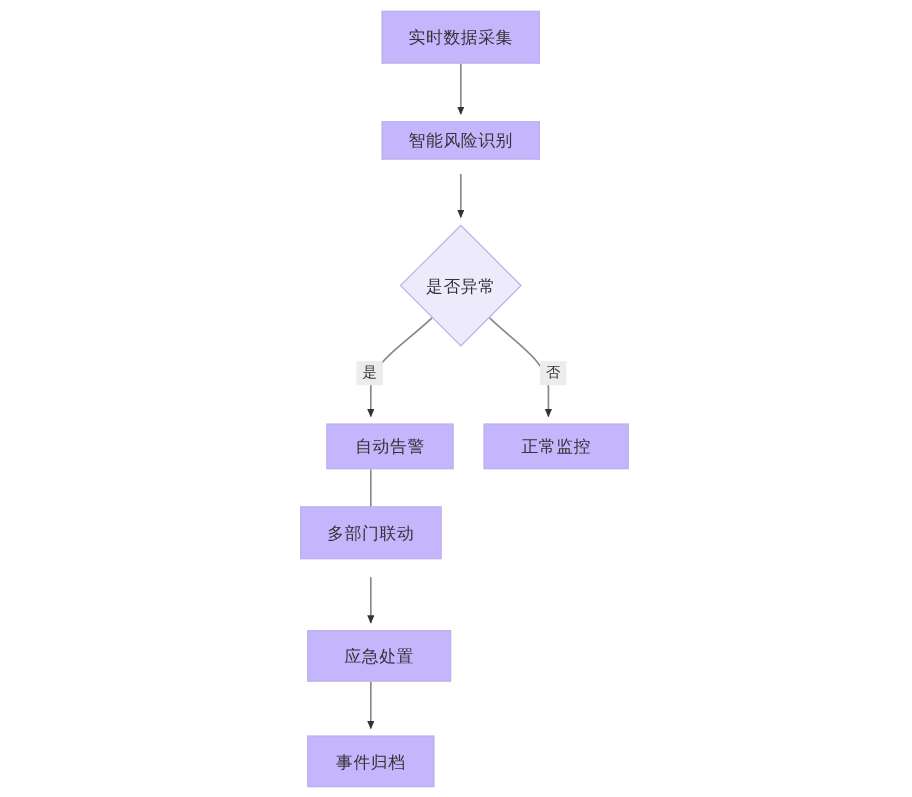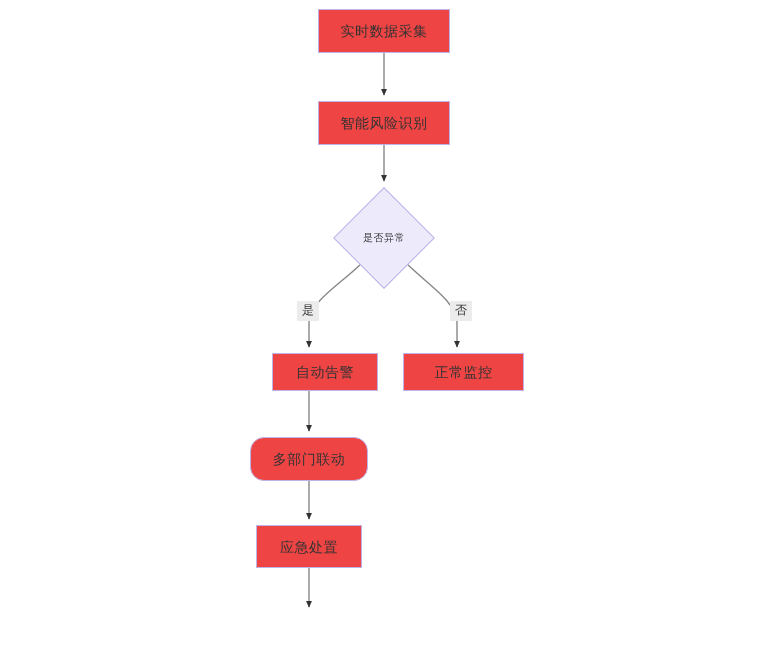--- a/index.html
+++ b/index.html
@@ -29,21 +29,21 @@
     width: 760px;
     height: 664px;
     pointer-events: none;
   }
   .node {
     position: absolute;
     box-sizing: border-box;
     display: flex;
     align-items: center;
     justify-content: center;
-    background: #ef4444;
+    background: #c4b5fd;
     border: 1px solid #BDB3E8;
     color: #333333;
     font-size: 14px;
     line-height: 1;
     letter-spacing: 0.5px;
     white-space: nowrap;
   }
   .node-label {
     display: block;
     text-align: center;
@@ -65,21 +65,21 @@
     margin-top: -36px;
     background: #ECEAFB;
     border: 1px solid #BDB3E8;
     transform: rotate(45deg);
     box-sizing: border-box;
   }
   .decision .node-label {
     position: relative;
     z-index: 2;
     color: #333333;
-    font-size: 10px;
+    font-size: 14px;
     line-height: 1;
     letter-spacing: 0.5px;
     white-space: nowrap;
   }
   .edge-label {
     position: absolute;
     box-sizing: border-box;
     background: #ECECEC;
     color: #333333;
     font-size: 12px;
@@ -113,21 +113,21 @@
 
     <path d="M309,481 L309,519" stroke="#888888" stroke-width="1.4" fill="none" marker-end="url(#arrowhead)"></path>
 
     <path d="M309,568 L309,607" stroke="#888888" stroke-width="1.4" fill="none" marker-end="url(#arrowhead)"></path>
   </svg>
 
   <div class="node" style="left:318px; top:9px; width:132px; height:44px;">
     <span class="node-label">实时数据采集</span>
   </div>
 
-  <div class="node" style="left:318px; top:101px; width:132px; height:44px;">
+  <div class="node" style="left:318px; top:101px; width:132px; height:32px;">
     <span class="node-label">智能风险识别</span>
   </div>
 
   <div class="decision" style="left:333px; top:187px; width:102px; height:101px;">
     <span class="diamond-shape"></span>
     <span class="node-label">是否异常</span>
   </div>
 
   <div class="edge-label" style="left:297px; top:301px; width:22px; height:20px;">
     <span>是</span>
@@ -138,22 +138,25 @@
   </div>
 
   <div class="node" style="left:256px; top:353px; width:106px; height:38px;margin-left:16px;">
     <span class="node-label">自动告警</span>
   </div>
 
   <div class="node" style="left:403px; top:353px; width:121px; height:38px;">
     <span class="node-label">正常监控</span>
   </div>
 
-  <div class="node" style="left:250px; top:437px; width:118px; height:44px;border-radius:14px;">
+  <div class="node" style="left:250px; top:422px; width:118px; height:44px;">
     <span class="node-label">多部门联动</span>
   </div>
 
-  <div class="node" style="left:256px; top:525px; width:106px; height:43px;">
+  <div class="node" style="left:256px; top:525px; width:120px; height:43px;">
     <span class="node-label">应急处置</span>
   </div>
 
+  <div class="node" style="left:256px; top:613px; width:106px; height:43px;">
+    <span class="node-label">事件归档</span>
+  </div>
 
 </div>
 
 </body></html>

